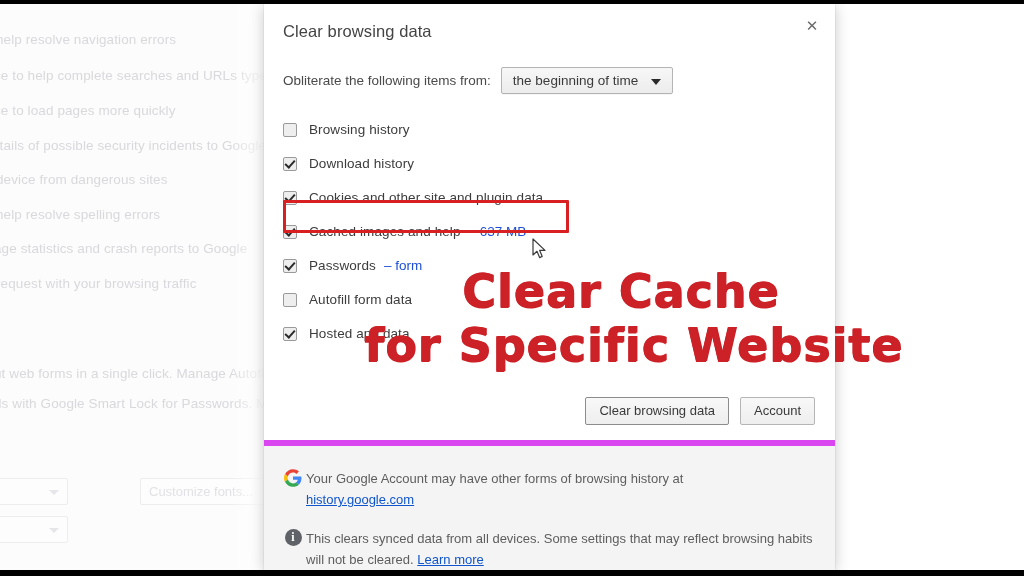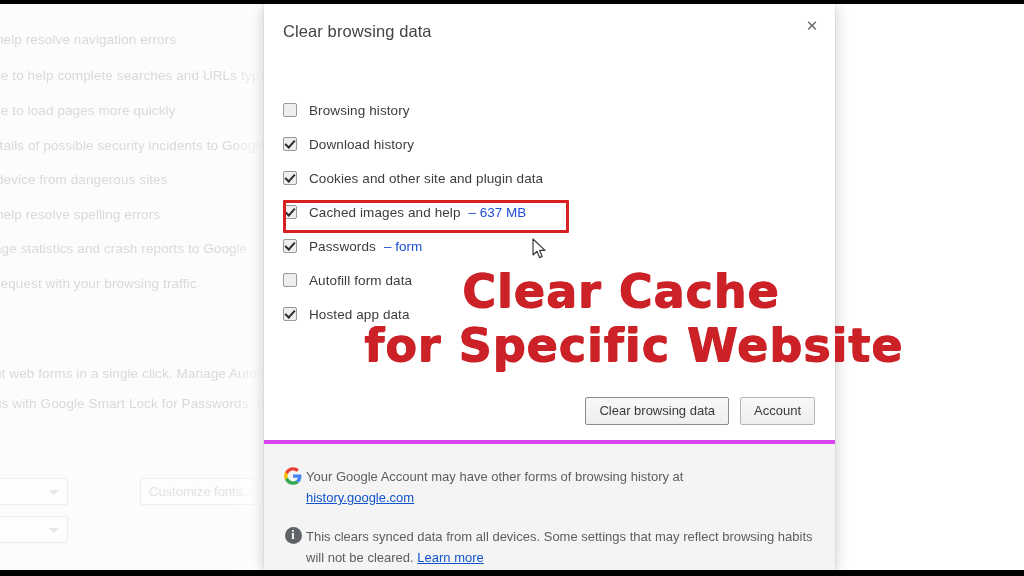--- a/index.html
+++ b/index.html
@@ -169,21 +169,21 @@
   #opts {
     position: absolute;
     left: 19px;
     top: 99px;
     width: 530px;
   }
   .opt {
     position: relative;
     height: 34px;
     display: flex;
-    align-items: flex-start;
+    align-items: flex-end;
     cursor: pointer;
   }
   .cbox {
     position: relative;
     width: 14px;
     height: 14px;
     box-sizing: border-box;
     border: 1px solid #9a9a9a;
     border-radius: 2px;
     background: #eeeeee;
@@ -249,21 +249,21 @@
   .btn.primary { border-color: #8c8c8c; }
 
   
   #footer {
     position: absolute;
     left: 0;
     top: 436px;
     width: 571px;
     height: 130px;
     background: #f4f4f4;
-    border-top: 4px solid #d946ef;
+    border-top: 6px solid #d946ef;
   }
   .foot-row {
     position: absolute;
     display: flex;
   }
   #foot-row-1 { left: 16px; top: 22px; width: 545px; }
   #foot-row-2 { left: 16px; top: 82px; width: 545px; }
 
   .foot-icon {
     width: 26px;
@@ -356,20 +356,27 @@
     <div id="bg-right"></div>
     <div id="bg-fade"></div>
   </div>
 
   <div id="dialog">
 
     <div id="dialog-title">Clear browsing data</div>
 
     <div id="close-btn">✕</div>
 
+    <div id="time-row">
+      <span id="time-label">Obliterate the following items from:</span>
+      <div id="time-select">
+        <span>the beginning of time</span>
+        <span class="sel-caret"></span>
+      </div>
+    </div>
 
     <div id="opts">
 
     <div class="opt">
           <span class="cbox"></span>
           <span class="opt-label">Browsing history</span>
         </div>
         <div class="opt">
           <span class="cbox checked"></span>
           <span class="opt-label">Download history</span>

